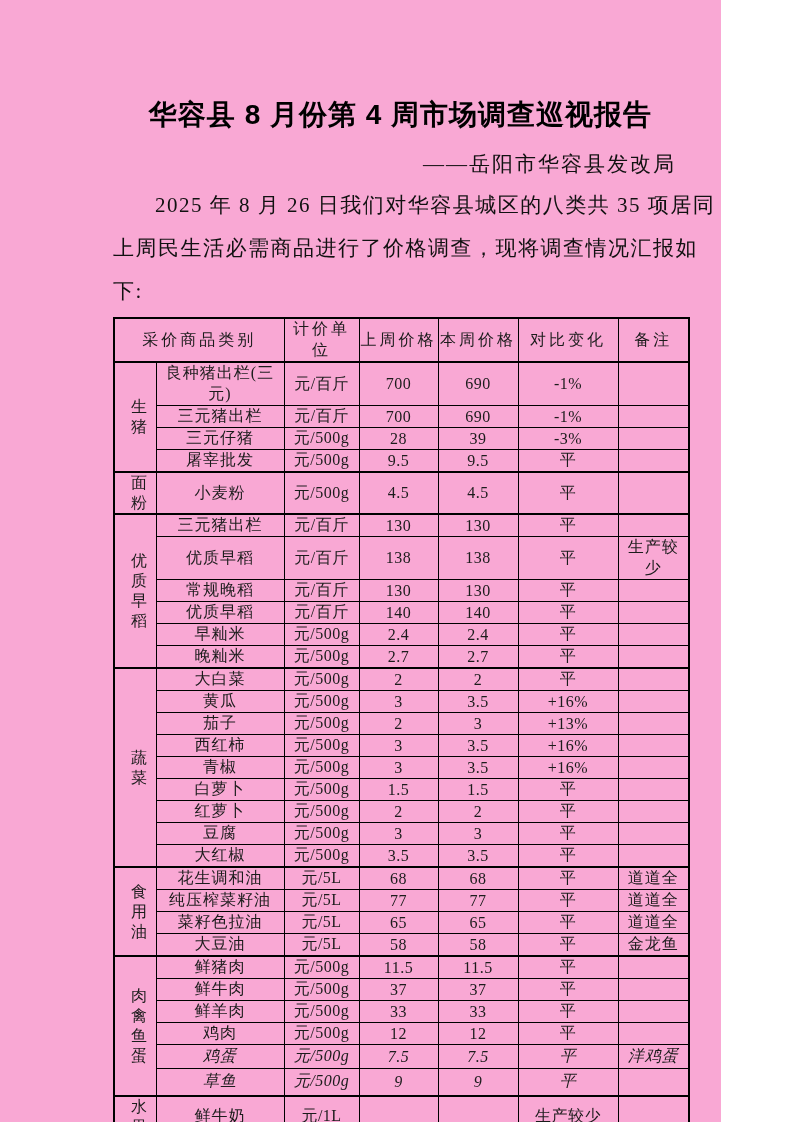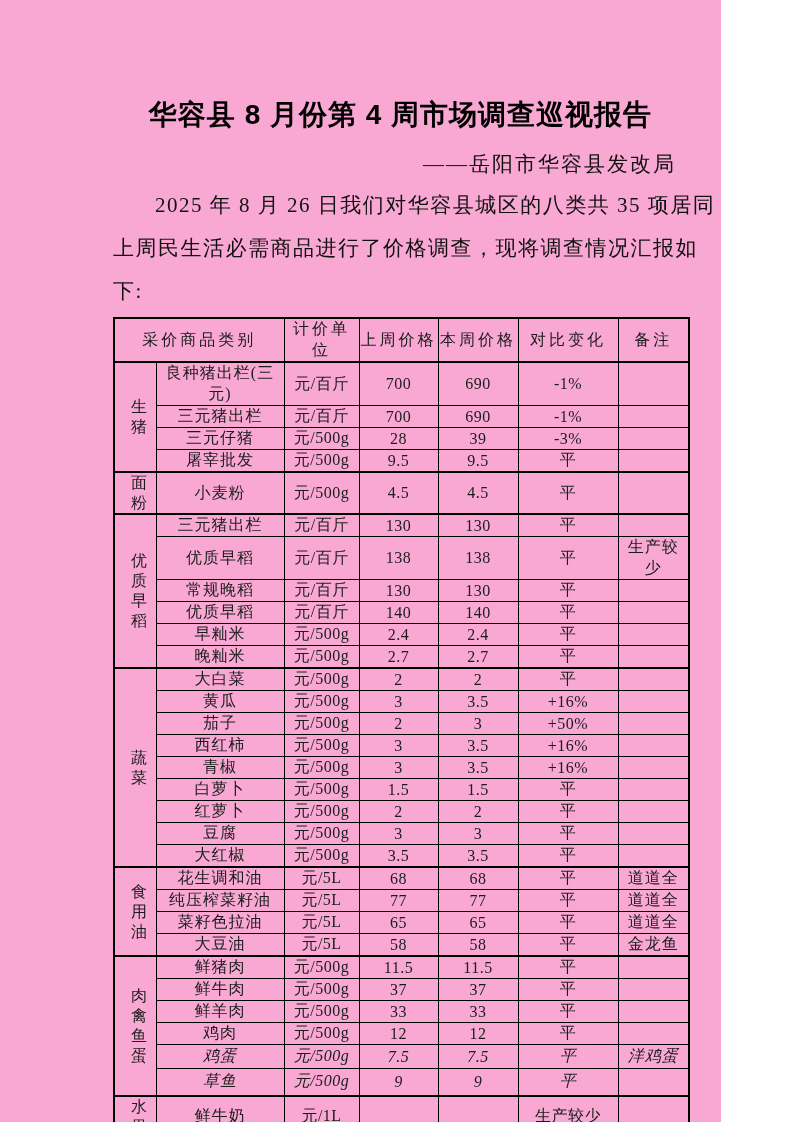--- a/index.html
+++ b/index.html
@@ -222,21 +222,21 @@
             <td class="num-cell">3</td>
             <td class="num-cell">3.5</td>
             <td class="num-cell">+16%</td>
             <td class="item-cell"></td>
           </tr>
           <tr>
             <td class="item-cell">茄子</td>
             <td class="num-cell">元/500g</td>
             <td class="num-cell">2</td>
             <td class="num-cell">3</td>
-            <td class="num-cell">+50%</td>
+            <td class="num-cell">+13%</td>
             <td class="item-cell"></td>
           </tr>
           <tr>
             <td class="item-cell">西红柿</td>
             <td class="num-cell">元/500g</td>
             <td class="num-cell">3</td>
             <td class="num-cell">3.5</td>
             <td class="num-cell">+16%</td>
             <td class="item-cell"></td>
           </tr>

